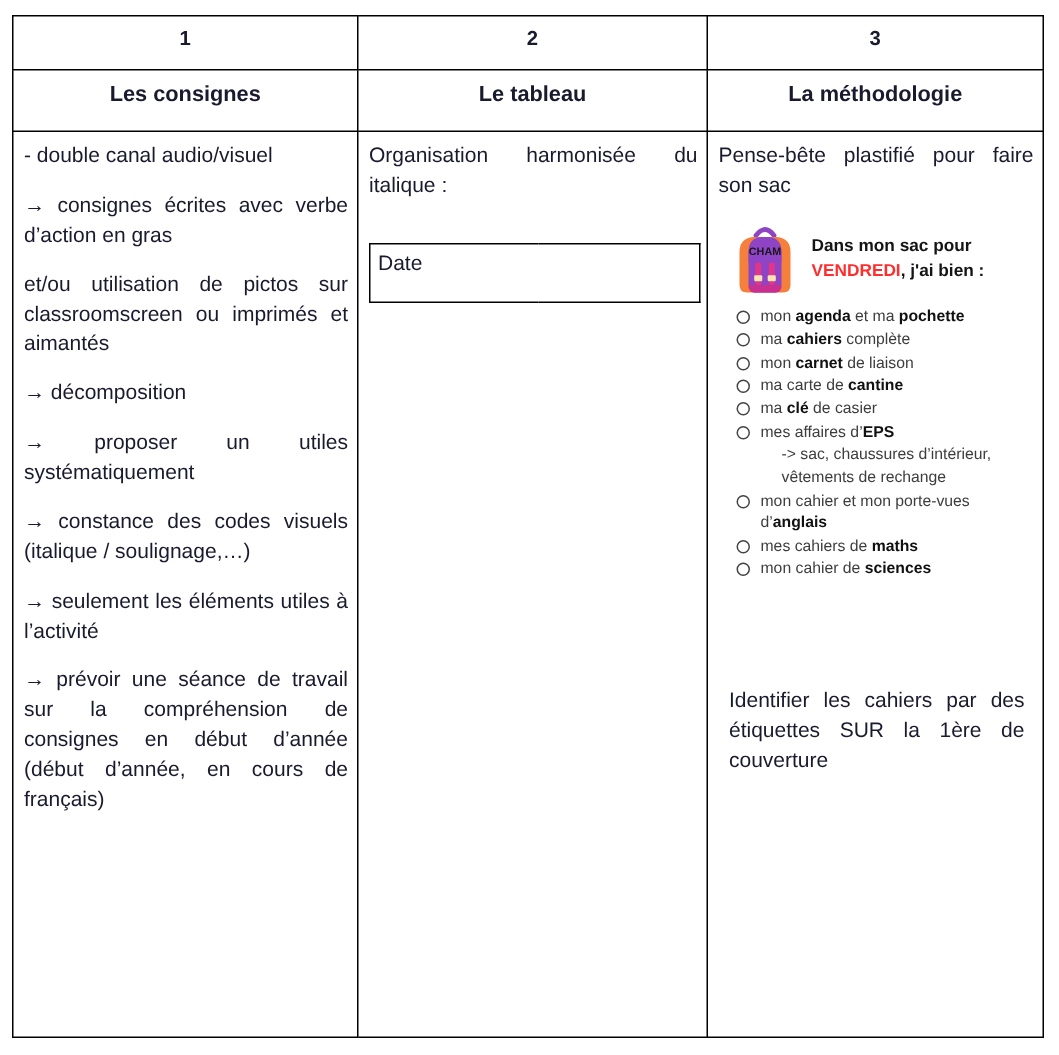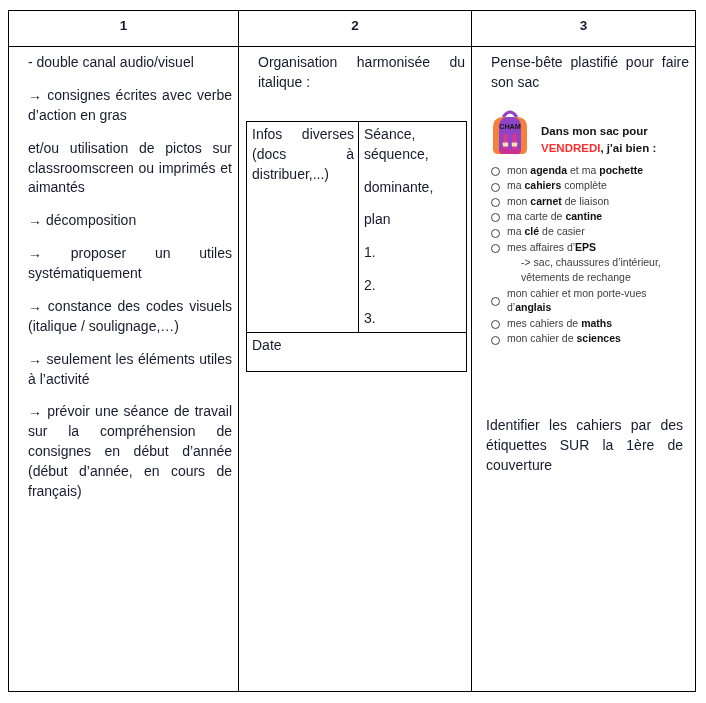--- a/index.html
+++ b/index.html
@@ -61,21 +61,21 @@
   
   .body-cell {
     padding: 6px 6px 6px 7px !important;
     font-size: 14px;
     line-height: 1.42;
   }
 
   .just {
     text-align: justify;
     text-align-last: left;
-    margin: 0 0 13px 12px;
+    margin: 0 0 13px 0;
   }
   .just.tight { margin-bottom: 0; }
   .just:last-child { margin-bottom: 0; }
 
   
   .nested-wrap {
     margin-top: 28px;
   }
   .nested-table {
     width: 220px;
@@ -96,21 +96,21 @@
   .plan-line:last-child { margin-bottom: 0; }
   .row-date td, .row-devoirs td { height: 32px; }
 
   
   .card {
     margin: 12px 0 0 8px;
     width: 206px;
   }
   .card-head {
     display: flex;
-    align-items: flex-end;
+    align-items: center;
     gap: 8px;
   }
   .bag {
     width: 46px;
     height: 52px;
     flex: 0 0 46px;
   }
   .card-title {
     font-size: 11.5px;
     font-weight: bold;
@@ -123,21 +123,21 @@
   .checklist {
     list-style: none;
     margin: 6px 0 0 0;
     padding: 0 0 0 4px;
     font-size: 10.5px;
     line-height: 1.42;
     color: #3d3d3d;
   }
   .checklist li {
     display: flex;
-    align-items: center;
+    align-items: flex-start;
     gap: 7px;
     margin-bottom: 0.5px;
   }
   .ring {
     flex: 0 0 auto;
     width: 7px;
     height: 7px;
     border: 1.2px solid #444444;
     border-radius: 50%;
     margin-top: 3px;
@@ -170,20 +170,25 @@
         <col class="c3">
     </colgroup>
     <tbody>
 
       <tr>
         <td class="num-cell">1</td>
         <td class="num-cell">2</td>
         <td class="num-cell">3</td>
       </tr>
 
+      <tr>
+        <td class="title-cell">Les consignes</td>
+        <td class="title-cell">Le tableau</td>
+        <td class="title-cell">La méthodologie</td>
+      </tr>
 
       <tr>
 
         <td class="body-cell">
           <p class="just">- double canal audio/visuel</p>
           <p class="just">→  consignes écrites avec verbe d’action en gras</p>
           <p class="just">et/ou utilisation de pictos sur classroomscreen ou imprimés et aimantés</p>
           <p class="just">→ décomposition</p>
           <p class="just">→  proposer un utiles systématiquement</p>
           <p class="just">→  constance des codes visuels (italique / soulignage,…)</p>
@@ -194,33 +199,20 @@
         <td class="body-cell">
           <p class="just tight">Organisation harmonisée du italique :</p>
 
           <div class="nested-wrap">
             <table class="nested-table">
               <colgroup>
                   <col class="nt-left">
                   <col class="nt-right">
                 </colgroup>
               <tbody>
-                <tr>
-                  <td>
-                    <div class="nt-left-inner">Infos diverses (docs à distribuer,...)</div>
-                  </td>
-                  <td>
-                    <div class="plan-line">Séance, séquence,</div>
-                    <div class="plan-line">dominante,</div>
-                    <div class="plan-line">plan</div>
-                    <div class="plan-line">1.</div>
-                    <div class="plan-line">2.</div>
-                    <div class="plan-line">3.</div>
-                  </td>
-                </tr>
                 <tr class="row-date">
                   <td colspan="2">Date</td>
                 </tr>
               </tbody>
             </table>
           </div>
         </td>
 
         <td class="body-cell">
           <p class="just tight">Pense-bête plastifié pour faire son sac</p>

